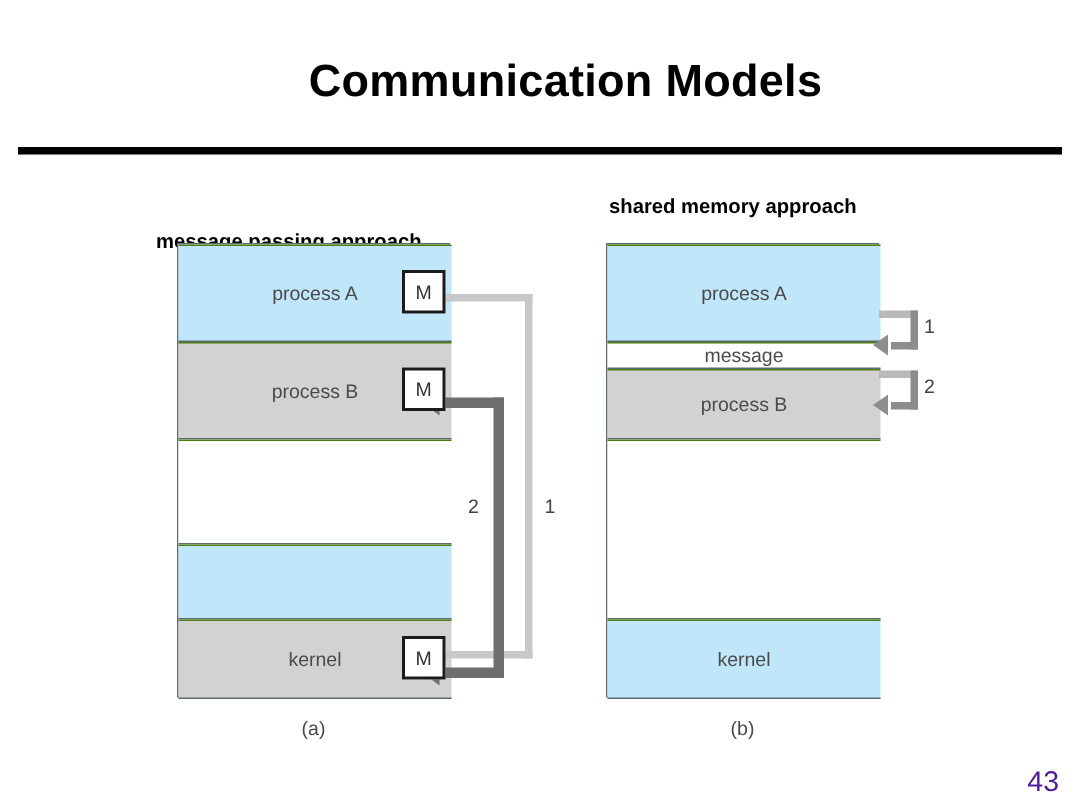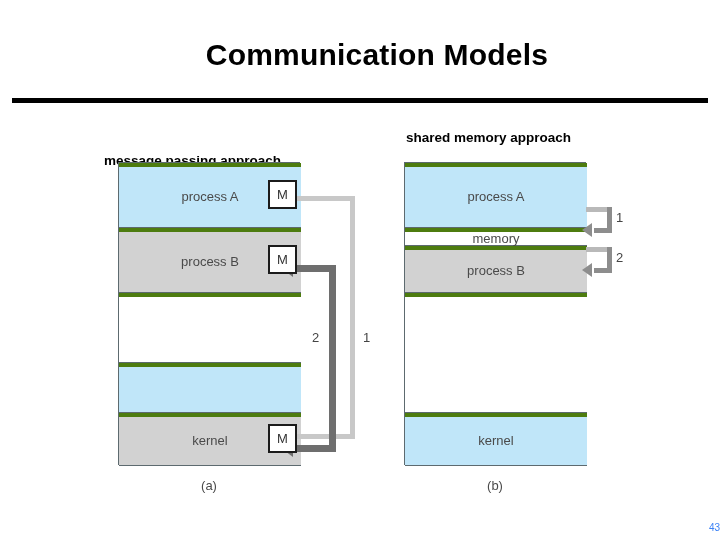--- a/index.html
+++ b/index.html
@@ -26,21 +26,21 @@
   .lbl-right{left:406px;top:130px;text-align:right;}
 
   
   .diagram{position:absolute;}
   .memcol{
     position:absolute;border:1px solid #5d6a6f;box-sizing:border-box;
     background:#ffffff;
   }
   .band{
     position:absolute;left:0;box-sizing:border-box;
-    border-top:4px solid #4d7c0f;border-bottom:1px solid #5d6a6f;
+    border-top:1px solid #4d7c0f;border-bottom:1px solid #5d6a6f;
     display:flex;align-items:center;justify-content:center;
     font-size:13px;color:#4a4a4a;
   }
   .band.blue{background:#c0e6f9;}
   .band.gray{background:#d2d2d2;}
   .band.white{background:#ffffff;}
   .band span{position:relative;top:-0.5px;}
 
   
   .mbox{
@@ -76,21 +76,21 @@
   .hook .h-head{
     position:absolute;left:-4px;top:16px;width:0;height:0;
     border-top:7px solid transparent;border-bottom:7px solid transparent;
     border-right:10px solid #8d8d8d;
   }
 
   .caption{
     position:absolute;font-size:13px;color:#4a4a4a;text-align:center;
   }
   .page-number{
-    position:absolute;right:0;bottom:7px;font-size:10px;color:#3b82f6;
+    position:absolute;right:14px;bottom:7px;font-size:19px;color:#4c1d95;
   }
 </style>
 </head>
 <body>
 
 <div id="slide">
 
   <div class="title">Communication Models</div>
   <div class="rule"></div>
 
@@ -151,21 +151,21 @@
 
   <div class="diagram" style="left:404px;top:162px;width:182px;height:303px;">
 
     <div class="memcol" style="left:0;top:0;width:182px;height:303px;">
 
       <div class="band blue" style="top:0px;height:65px;width:182px;">
         <span>process A</span>
       </div>
 
       <div class="band white" style="top:65px;height:18px;width:182px;">
-        <span>memory</span>
+        <span>message</span>
       </div>
 
       <div class="band gray" style="top:83px;height:47px;width:182px;">
         <span>process B</span>
       </div>
 
       <div class="band white" style="top:130px;height:120px;width:182px;">
         <span></span>
       </div>
 

